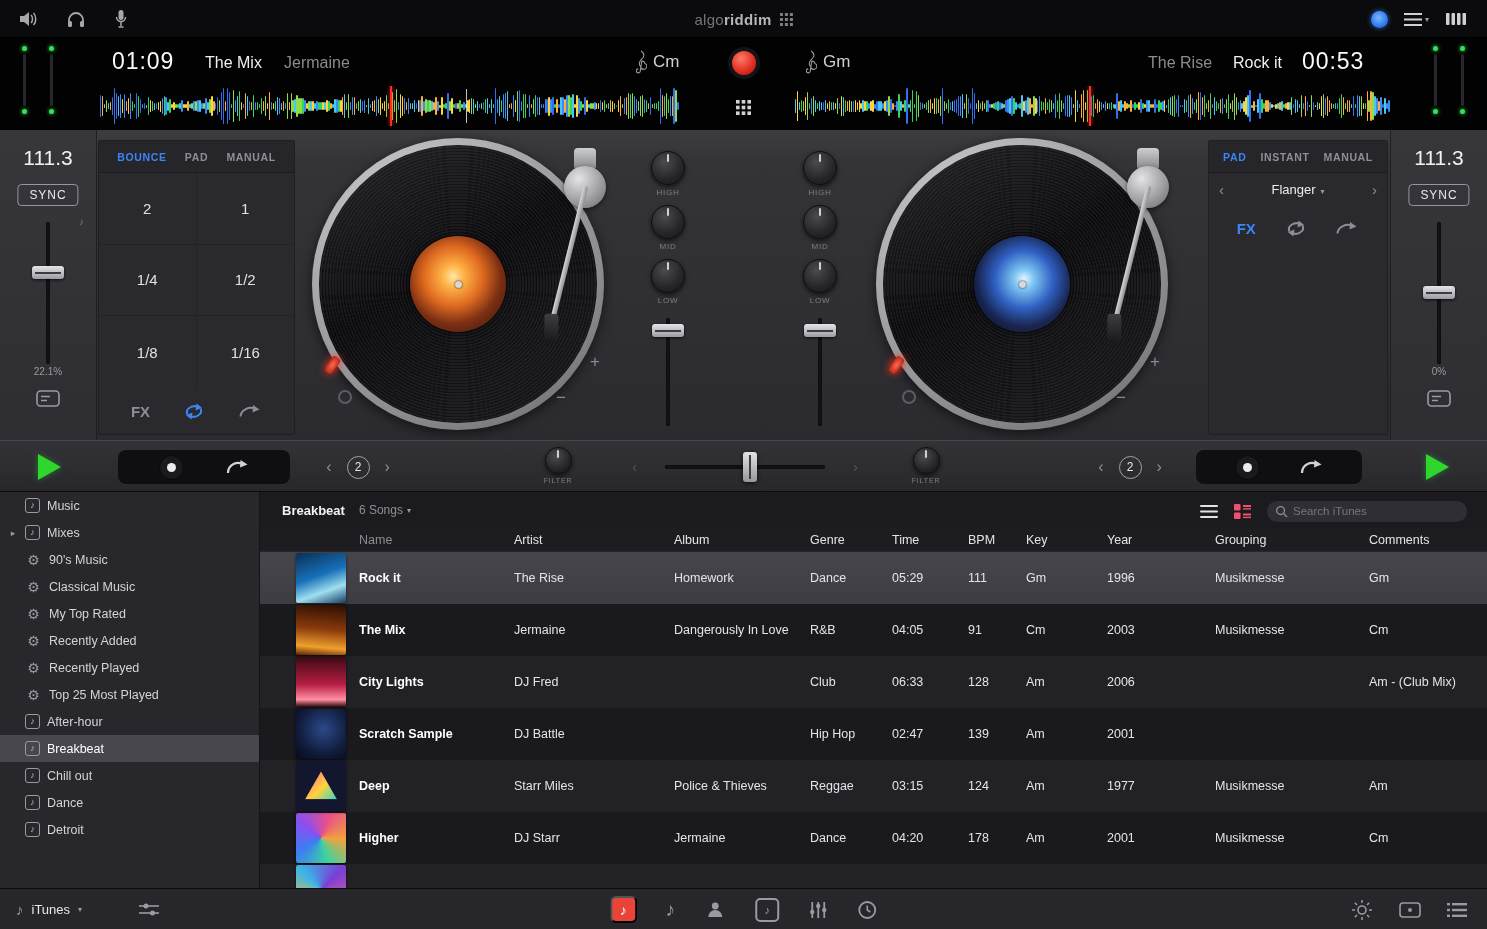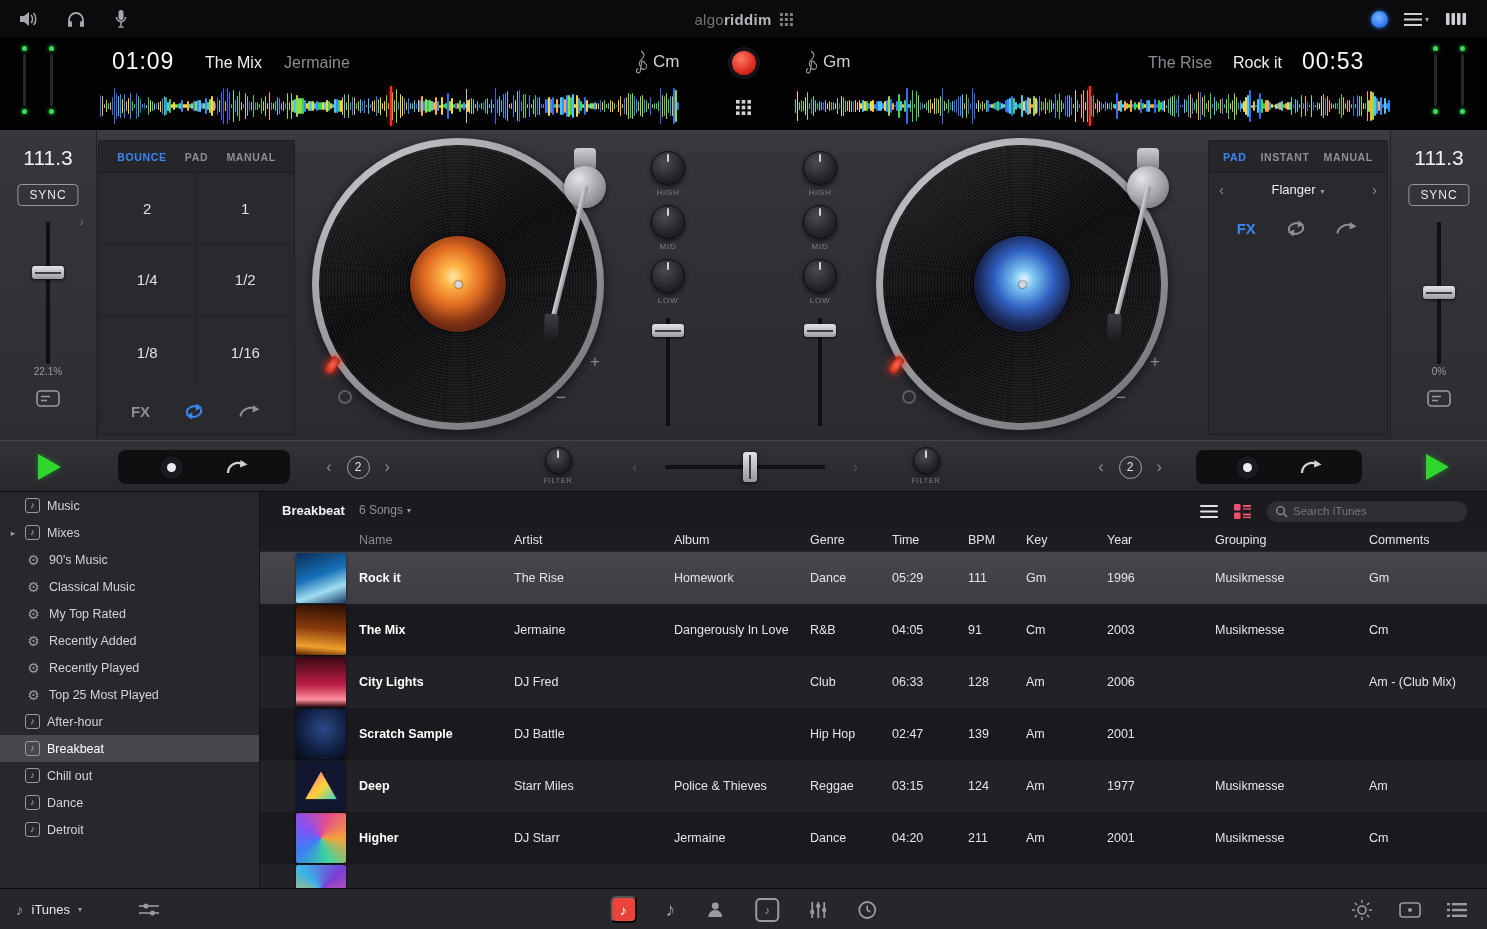--- a/index.html
+++ b/index.html
@@ -1309,21 +1309,21 @@
   </div>
           <div class="song-row row-grid odd">
     <div class="c-artwrap">
               <div class="album-art art-higher"></div>
             </div>
     <div class="cell c-name">Higher</div>
     <div class="cell">DJ Starr</div>
     <div class="cell">Jermaine</div>
     <div class="cell">Dance</div>
     <div class="cell c-time">04:20</div>
-    <div class="cell c-bpm">211</div>
+    <div class="cell c-bpm">178</div>
     <div class="cell c-key">Am</div>
     <div class="cell c-year">2001</div>
     <div class="cell c-grouping">Musikmesse</div>
     <div class="cell c-comments">Cm</div>
   </div>
           <div class="song-row row-grid even">
             <div class="c-artwrap">
               <div class="album-art art-partial"></div>
             </div>
           </div>

